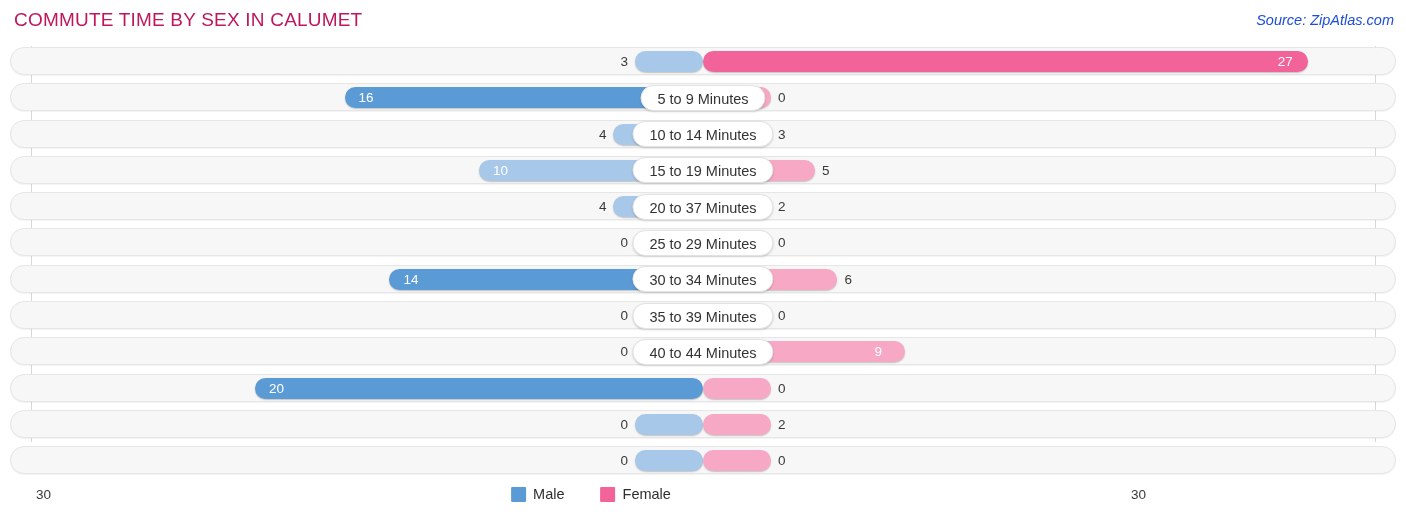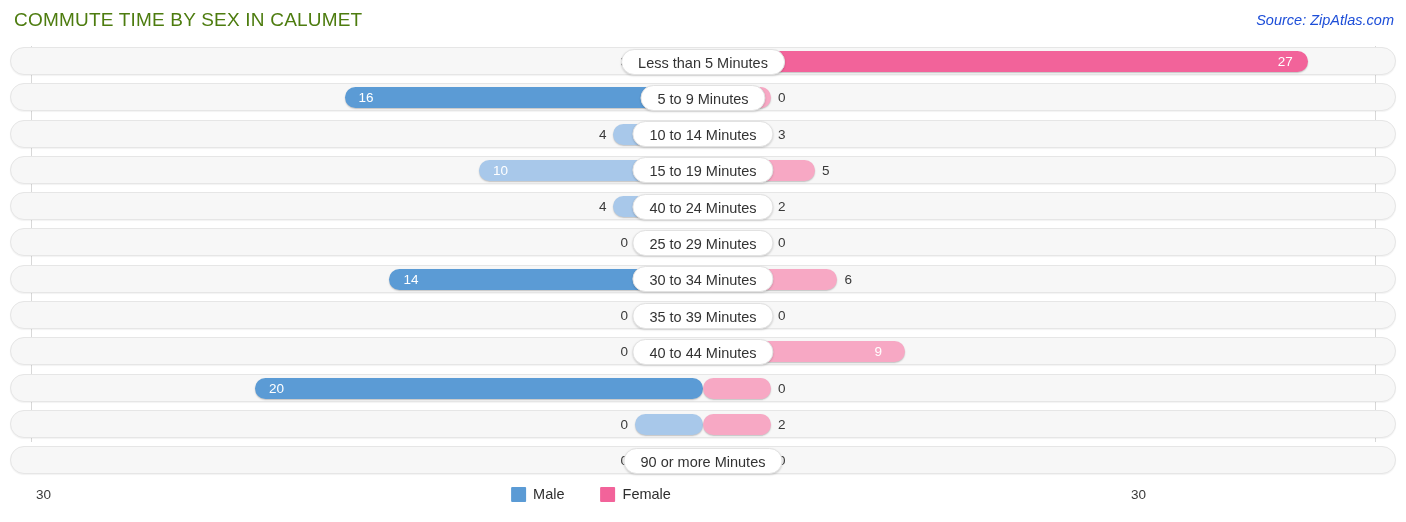--- a/index.html
+++ b/index.html
@@ -20,21 +20,21 @@
   .header {
     position: relative;
     height: 44px;
   }
   .chart-title {
     position: absolute;
     left: 14px;
     top: 9px;
     font-size: 19px;
     letter-spacing: .2px;
-    color: #4d7c0f;
+    color: #be185d;
     font-weight: 400;
     white-space: nowrap;
   }
   .source {
     position: absolute;
     right: 12px;
     top: 12px;
     font-size: 14.5px;
     font-style: italic;
     color: #1d4ed8;
@@ -177,21 +177,20 @@
 <div class="plot">
   <div class="gridline left"></div>
   <div class="gridline right"></div>
   <div class="rows" id="rows">
       <div class="row">
         <div class="track"></div>
         <div class="bar male" style="width: 68px; background: rgb(168, 200, 234);"></div>
         <div class="val male" style="right: 778px;">3</div>
         <div class="bar female" style="width: 604.8px; background: rgb(242, 99, 154);"></div>
         <div class="val female inside" style="left: 1277.8px;">27</div>
-        <div class="center-label">Less than 5 Minutes</div>
       </div>
       <div class="row">
         <div class="track"></div>
         <div class="bar male" style="width: 358.4px; background: rgb(91, 155, 213);"></div>
         <div class="val male inside" style="right: auto; text-align: left; left: 358.6px;">16</div>
         <div class="bar female" style="width: 68px; background: rgb(247, 168, 196);"></div>
         <div class="val female" style="left: 778px;">0</div>
         <div class="center-label">5 to 9 Minutes</div>
       </div>
       <div class="row">
@@ -209,21 +208,21 @@
         <div class="bar female" style="width: 112px; background: rgb(247, 168, 196);"></div>
         <div class="val female" style="left: 822px;">5</div>
         <div class="center-label">15 to 19 Minutes</div>
       </div>
       <div class="row">
         <div class="track"></div>
         <div class="bar male" style="width: 89.6px; background: rgb(168, 200, 234);"></div>
         <div class="val male" style="right: 799.6px;">4</div>
         <div class="bar female" style="width: 68px; background: rgb(247, 168, 196);"></div>
         <div class="val female" style="left: 778px;">2</div>
-        <div class="center-label">40 to 24 Minutes</div>
+        <div class="center-label">20 to 37 Minutes</div>
       </div>
       <div class="row">
         <div class="track"></div>
         <div class="bar male" style="width: 68px; background: rgb(168, 200, 234);"></div>
         <div class="val male" style="right: 778px;">0</div>
         <div class="bar female" style="width: 68px; background: rgb(247, 168, 196);"></div>
         <div class="val female" style="left: 778px;">0</div>
         <div class="center-label">25 to 29 Minutes</div>
       </div>
       <div class="row">
@@ -263,21 +262,20 @@
         <div class="val male" style="right: 778px;">0</div>
         <div class="bar female" style="width: 68px; background: rgb(247, 168, 196);"></div>
         <div class="val female" style="left: 778px;">2</div>
       </div>
       <div class="row">
         <div class="track"></div>
         <div class="bar male" style="width: 68px; background: rgb(168, 200, 234);"></div>
         <div class="val male" style="right: 778px;">0</div>
         <div class="bar female" style="width: 68px; background: rgb(247, 168, 196);"></div>
         <div class="val female" style="left: 778px;">0</div>
-        <div class="center-label">90 or more Minutes</div>
       </div>
     </div>
 </div>
 
 <div class="footer">
   <div class="axis-label left">30</div>
   <div class="axis-label right">30</div>
   <div class="legend" id="legend">
       <div class="legend-item">
         <span class="swatch" style="background: rgb(91, 155, 213);"></span>

